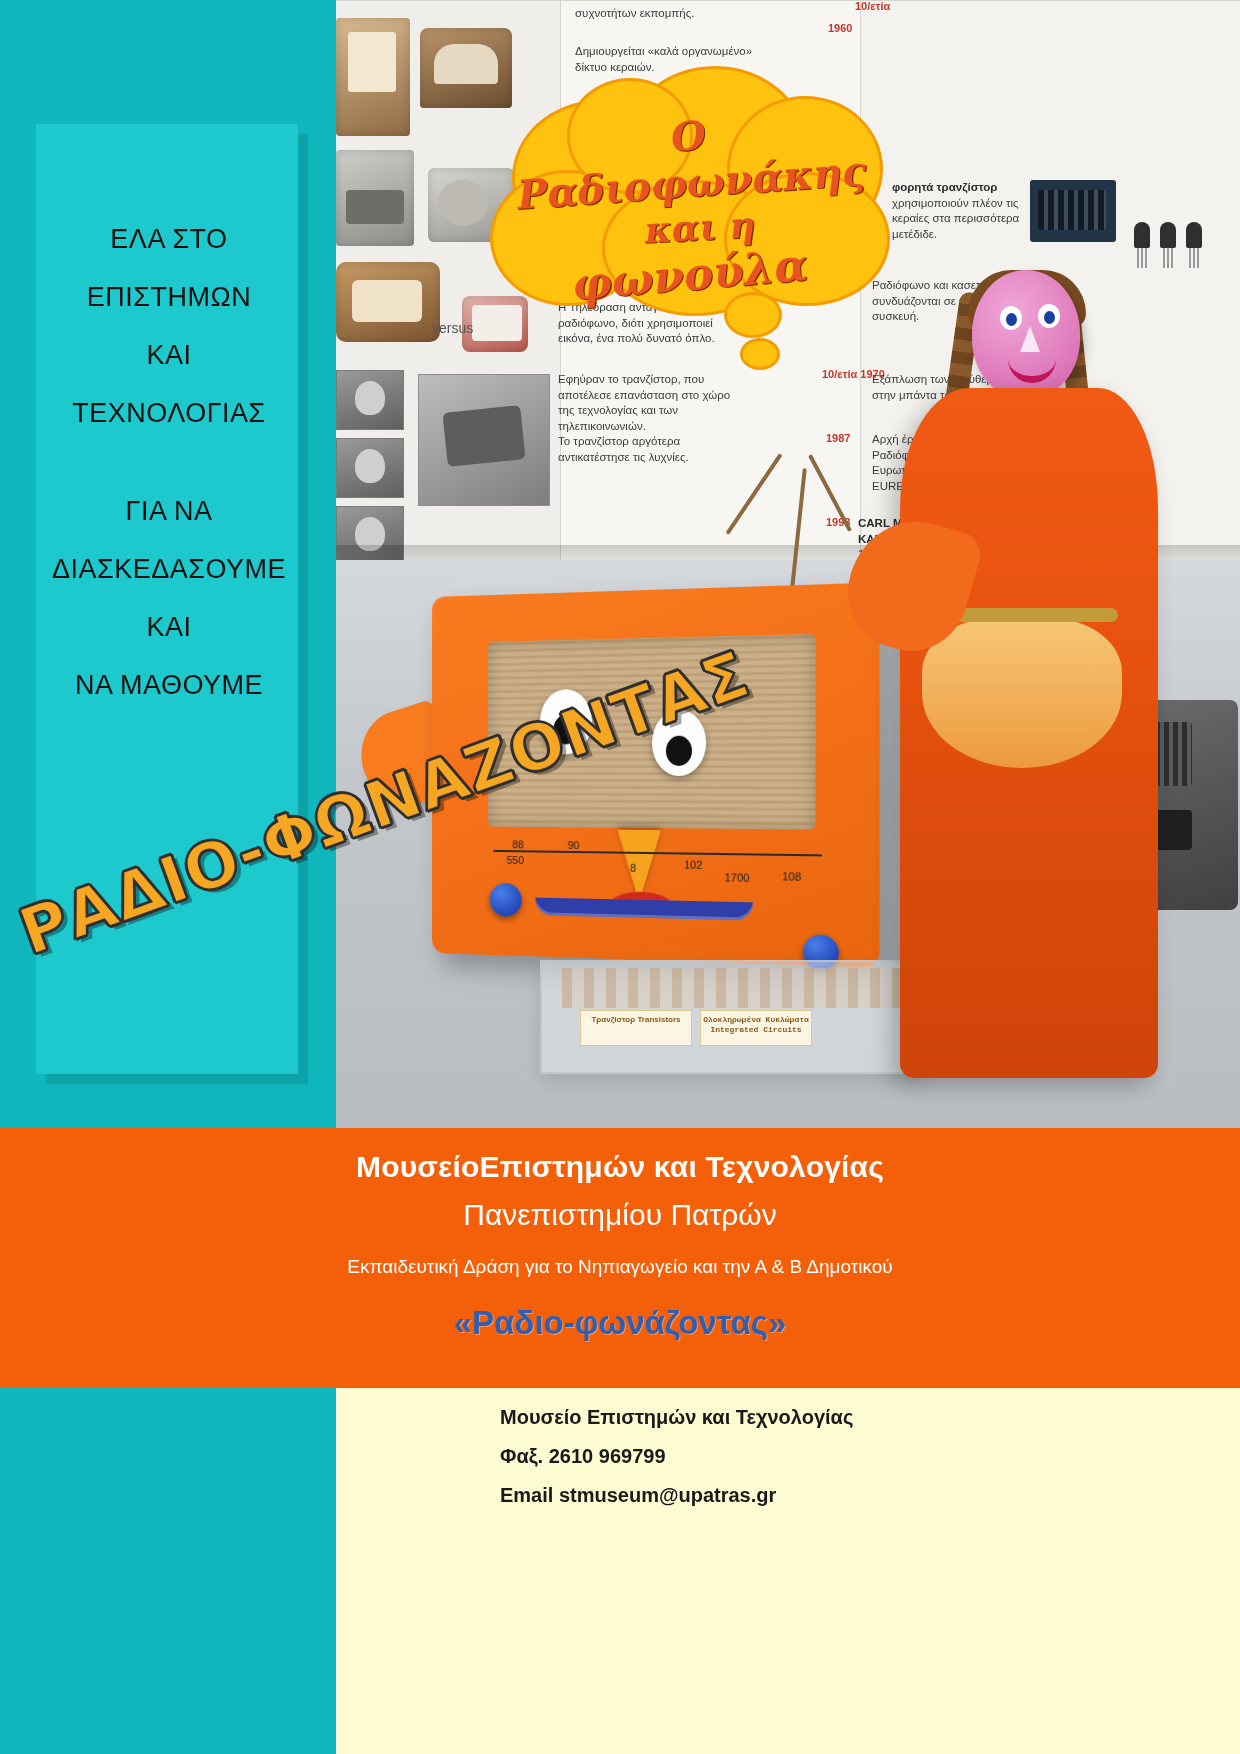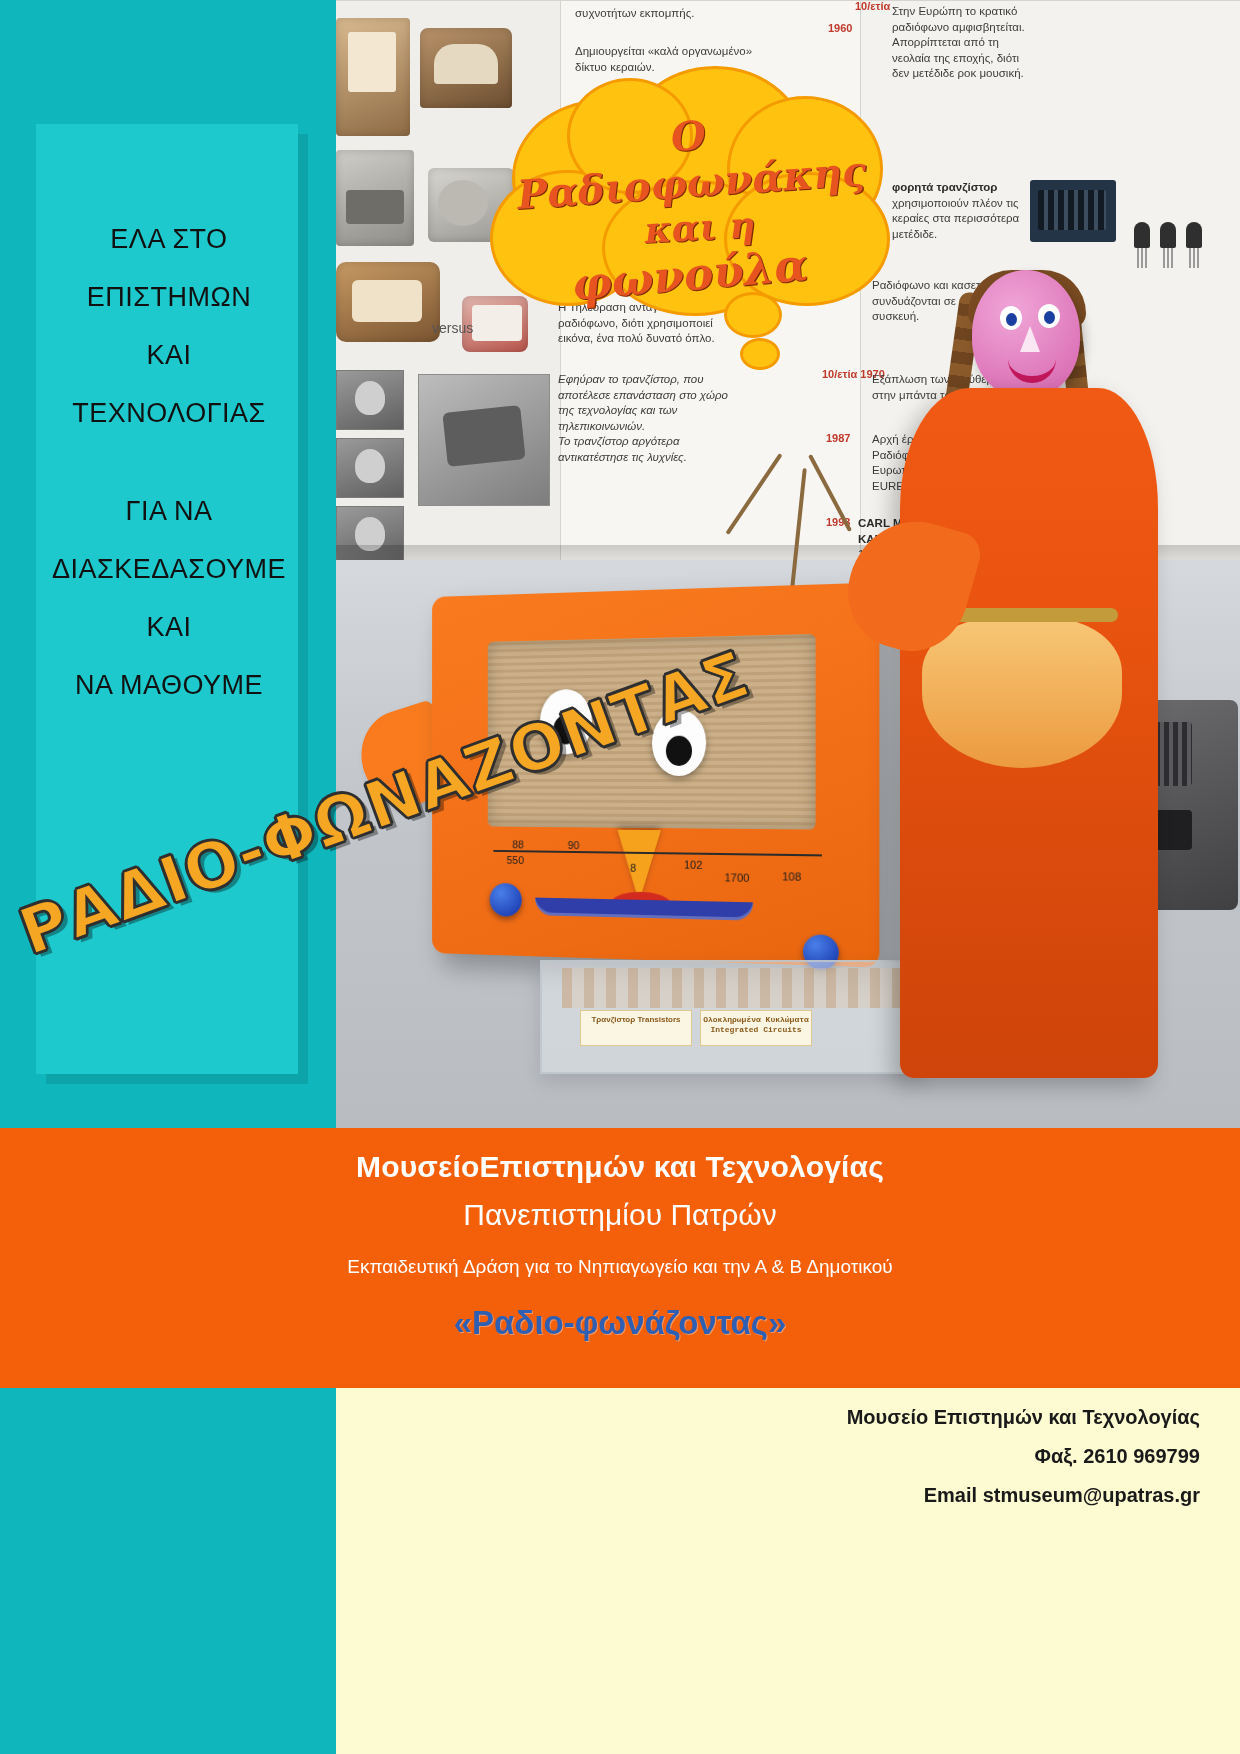--- a/index.html
+++ b/index.html
@@ -414,21 +414,21 @@
     background:#ffffff;
   }
   .bottom-teal{
     position:absolute; left:0; top:0; width: 336px; height: 366px; background:#0fb7bd;
   }
   .bottom-cream{
     position:absolute; left: 336px; top: 0; width: 904px; height: 366px; background:#fdfbd2;
   }
   .contact{
     position:absolute; right: 40px; top: 10px; width: 700px;
-    text-align: right;
+    text-align: left;
     font-size: 20px; font-weight: bold; color:#1a1a1a; line-height: 1.95;
     font-family:"Liberation Sans", sans-serif;
   }
 </style>
 </head>
 <body>
 
 <div class="photo-area">
 
   <div class="wall"></div>
@@ -454,38 +454,31 @@
   </div>
   <div class="tiny-text" style="position:absolute; left:575px; top:44px; width:270px;">
     <div>Δημιουργείται «καλά οργανωμένο»</div>
     <div>δίκτυο κεραιών.</div>
   </div>
   <div class="tiny-text" style="position:absolute; left:558px; top:300px; width:272px;">
     <div>Η Τηλεόραση ανταγωνίζεται το</div>
     <div>ραδιόφωνο, διότι χρησιμοποιεί</div>
     <div>εικόνα, ένα πολύ δυνατό όπλο.</div>
   </div>
-  <div class="tiny-text" style="position:absolute; left:558px; top:372px; width:275px;font-style:italic;">
+  <div class="tiny-text" style="position:absolute; left:558px; top:372px; width:275px;">
     <div>Εφηύραν το τρανζίστορ, που</div>
     <div>αποτέλεσε επανάσταση στο χώρο</div>
     <div>της τεχνολογίας και των</div>
     <div>τηλεπικοινωνιών.</div>
     <div>Το τρανζίστορ αργότερα</div>
     <div>αντικατέστησε τις λυχνίες.</div>
   </div>
 
   <div class="yeardot" style="position:absolute; left:855px; top:0px;">10/ετία</div>
   <div class="yeardot" style="position:absolute; left:828px; top:22px;">1960</div>
-  <div class="tiny-text" style="position:absolute; left:892px; top:4px; width:180px;">
-    <div>Στην Ευρώπη το κρατικό</div>
-    <div>ραδιόφωνο αμφισβητείται.</div>
-    <div>Απορρίπτεται από τη</div>
-    <div>νεολαία της εποχής, διότι</div>
-    <div>δεν μετέδιδε ροκ μουσική.</div>
-  </div>
   <div class="tiny-text" style="position:absolute; left:892px; top:180px; width:180px;">
     <div class="tiny-head">φορητά τρανζίστορ</div>
     <div>χρησιμοποιούν πλέον τις</div>
     <div>κεραίες στα περισσότερα</div>
     <div>μετέδιδε.</div>
   </div>
   <div class="tiny-text" style="position:absolute; left:872px; top:278px; width:190px;">
     <div>Ραδιόφωνο και κασετόφωνο</div>
     <div>συνδυάζονται σε μια</div>
     <div>συσκευή.</div>

